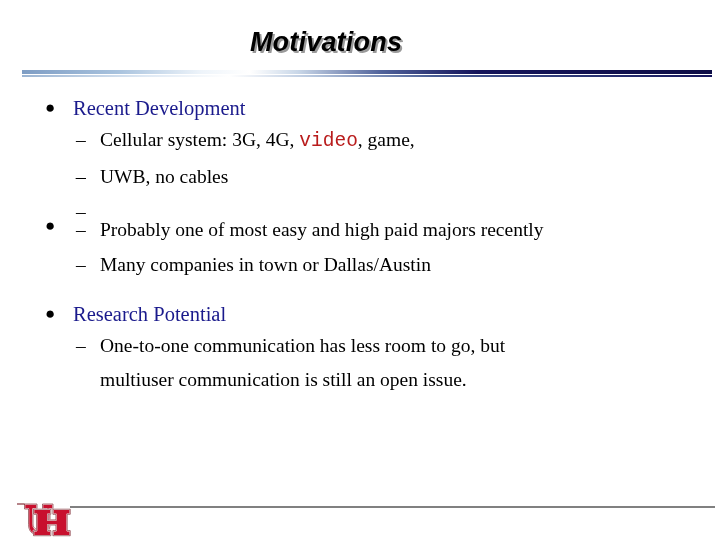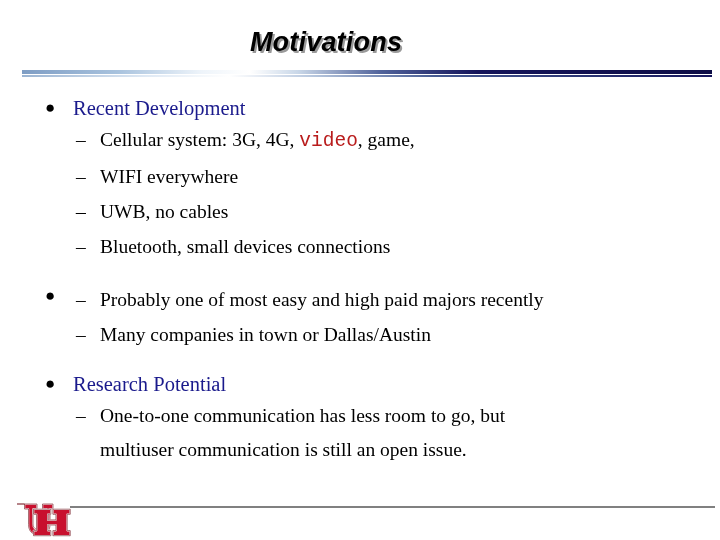--- a/index.html
+++ b/index.html
@@ -175,35 +175,33 @@
       <span>Recent Development</span>
     </div>
 
     <div class="lvl2">
       <span class="dash-glyph">–</span>
       <span>Cellular system: 3G, 4G, </span><span class="accent-red">video</span><span>, game,</span>
     </div>
 
     <div class="lvl2">
       <span class="dash-glyph">–</span>
-      <span>WIFI everywhere</span>
     </div>
 
     <div class="lvl2">
       <span class="dash-glyph">–</span>
     </div>
 
     <div class="lvl2">
       <span class="dash-glyph">–</span>
       <span>UWB, no cables</span>
     </div>
 
     <div class="lvl2">
       <span class="dash-glyph">–</span>
-      <span>Bluetooth, small devices connections</span>
     </div>
 
     <div class="gap-group"></div>
 
     <div class="lvl1">
       <span class="bullet-glyph">●</span>
     </div>
 
     <div class="lvl2">
       <span class="dash-glyph">–</span>

